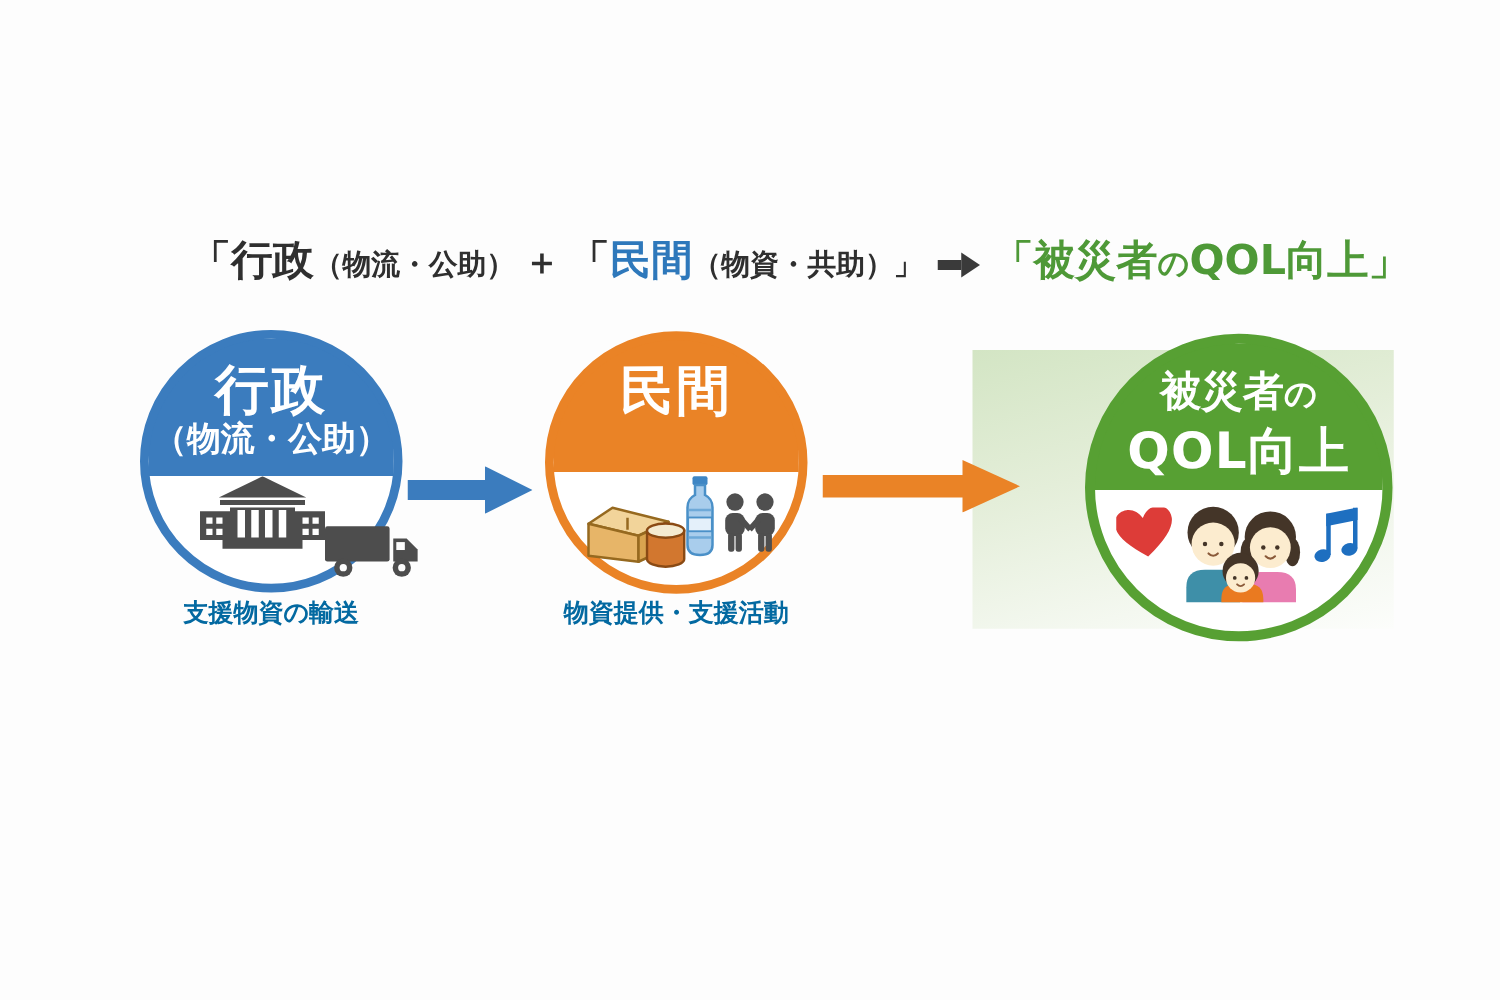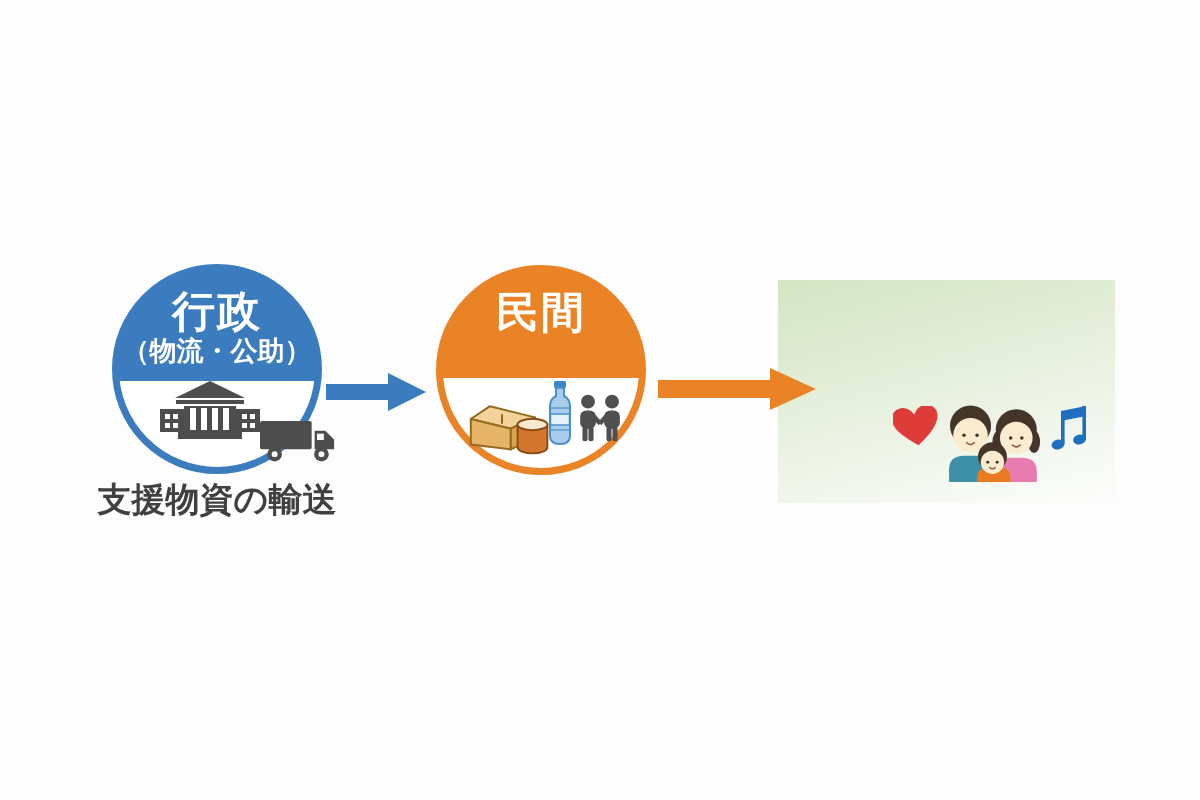--- a/index.html
+++ b/index.html
@@ -29,33 +29,39 @@
     background:linear-gradient(to bottom,#ea8326 0 54%,#ffffff 54% 100%); }
   .c-green { left:868px; top:267px; width:246px; height:246px; border:8px solid #57a033;
     background:linear-gradient(to bottom,#57a033 0 51%,#ffffff 51% 100%); }
   .circle .c-title { position:absolute; top:12px; left:0; width:100%; color:#fff; font-weight:800; font-size:43px; letter-spacing:2px; }
   .circle .c-sub   { position:absolute; top:62px; left:0; width:100%; color:#fff; font-weight:800; font-size:27px; }
   .c-green .c-line1 { position:absolute; top:16px; left:0; width:100%; color:#fff; font-weight:800; font-size:33px; }
   .c-green .c-line1 .small { font-size:26px; }
   .c-green .c-line2 { position:absolute; top:58px; left:0; width:100%; color:#fff; font-weight:800; font-size:40px; letter-spacing:1px; }
 
   
-  .caption { position:absolute; font-size:34px; font-weight:700; color:#404040; text-align:center; white-space:nowrap; }
+  .caption { position:absolute; font-size:20px; font-weight:700; color:#0369a1; text-align:center; white-space:nowrap; }
   .cap1 { left:92px;  width:250px; top:477px; }
   .cap2 { left:415px; width:252px; top:477px; }
   .cap3 { left:868px; width:246px; top:524px; }
 
   
   .abs { position:absolute; }
 </style>
 </head>
 <body>
 
 <div id="stage">
 
+  <div class="title-row">
+    <span class="t-main">「</span><span class="t-main">行政</span><span class="t-sub">（物流・公助）</span><span class="t-plus">＋</span><span class="t-main">「</span><span class="t-main t-blue">民間</span><span class="t-sub">（物資・共助）」</span><svg class="title-arrow" width="34" height="24" viewBox="0 0 34 24">
+        <rect x="0" y="8" width="19" height="8" fill="#3a3a3a"></rect>
+        <polygon points="19,2 34,12 19,22" fill="#3a3a3a"></polygon>
+      </svg><span class="t-main t-green">「</span><span class="t-main t-green">被災者</span><span class="t-particle t-green">の</span><span class="t-main t-green">QOL向上</span><span class="t-main t-green">」</span>
+  </div>
 
   <div class="goal-glow"></div>
 
   <div class="circle c-blue">
     <div class="c-title">行政</div>
     <div class="c-sub">（物流・公助）</div>
   </div>
 
   <svg class="abs" style="left:160px; top:381px;" width="100" height="63" viewBox="0 0 100 63">
     <g fill="#4d4d4d">
@@ -135,26 +141,31 @@
       <rect x="13.5" y="35" width="5.5" height="16" rx="2.2"></rect>
       <polygon points="19,20 28,30 24.5,33.5 16,24"></polygon>
       <circle cx="39" cy="8" r="7.5"></circle>
       <rect x="30.5" y="17.5" width="17" height="20" rx="6.5"></rect>
       <rect x="33" y="35" width="5.5" height="16" rx="2.2"></rect>
       <rect x="39.5" y="35" width="5.5" height="16" rx="2.2"></rect>
       <polygon points="33,20 24,30 27.5,33.5 36,24"></polygon>
     </g>
   </svg>
 
+  <div class="caption cap2">物資提供・支援活動</div>
 
   <svg class="abs" style="left:658px; top:368px;" width="158" height="42" viewBox="0 0 158 42">
     <rect x="0" y="12" width="114" height="18" fill="#ea8326"></rect>
     <polygon points="112,0 158,21 112,42" fill="#ea8326"></polygon>
   </svg>
 
+  <div class="circle c-green">
+    <div class="c-line1"><span>被災者</span><span class="small">の</span></div>
+    <div class="c-line2">QOL向上</div>
+  </div>
 
   <svg class="abs" style="left:893px; top:406px;" width="46" height="42" viewBox="0 0 40 36">
     <path d="M20,34 C6,24 0,16 0,9.5 C0,4 4,0 9.5,0 C14,0 17.5,2.5 20,7 C22.5,2.5 26,0 30.5,0 C36,0 40,4 40,9.5 C40,16 34,24 20,34 z" fill="#dd3c38" transform="rotate(-8 20 18)"></path>
   </svg>
 
   <svg class="abs" style="left:936px; top:396px;" width="112" height="86" viewBox="0 0 120 92">
 
     <path d="M14,92 v-13 q0,-15 16,-15 h14 q16,0 16,15 v13 z" fill="#3e8fa8"></path>
     <circle cx="37" cy="32" r="22" fill="#443528"></circle>
     <circle cx="37" cy="42" r="18.5" fill="#fceccf"></circle>

